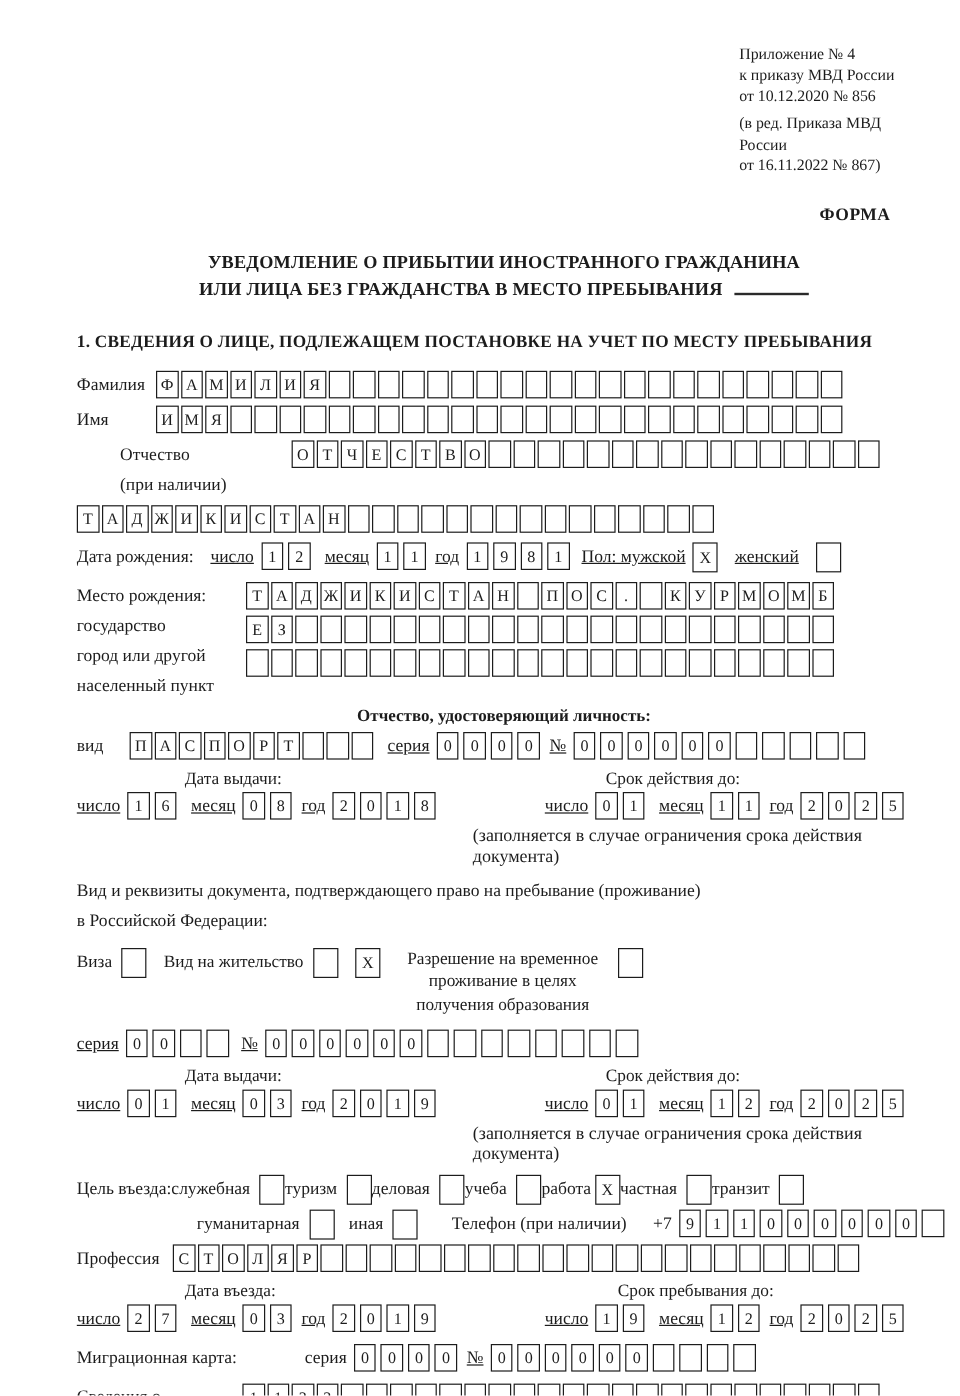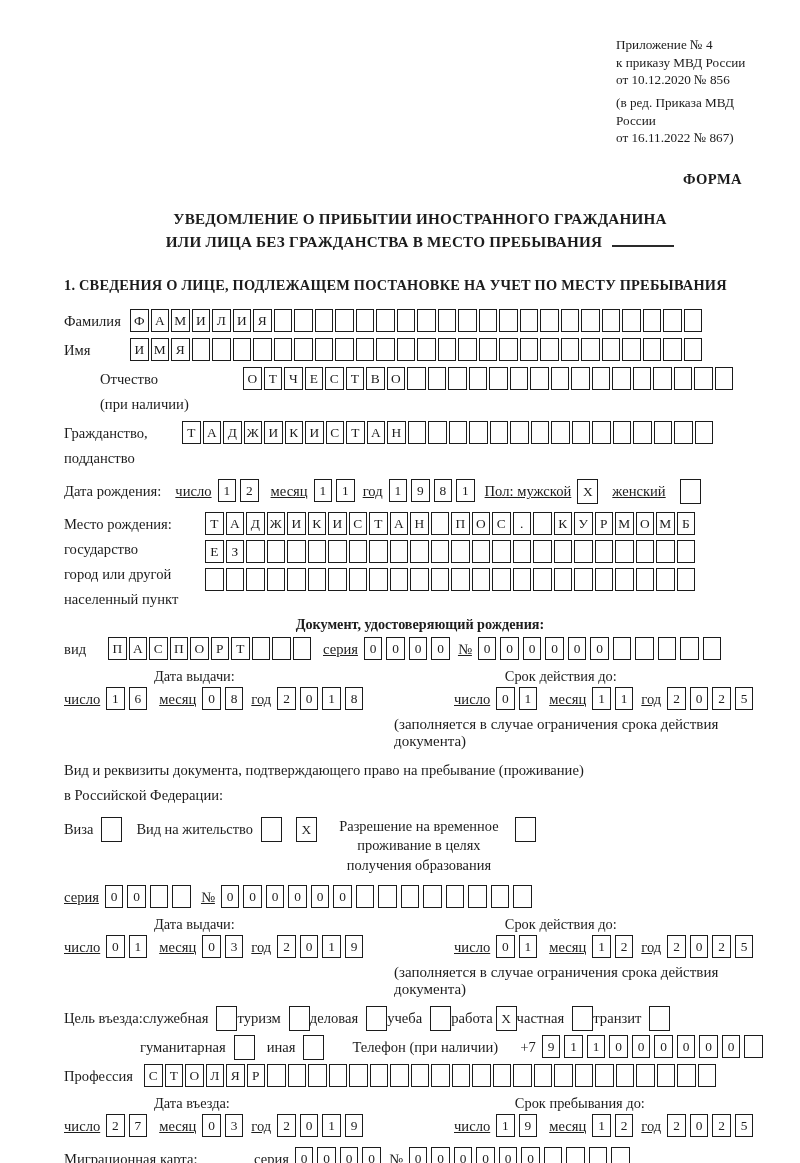--- a/index.html
+++ b/index.html
@@ -175,24 +175,20 @@
         <span class="cell"></span>
         <span class="cell"></span>
         <span class="cell"></span>
         <span class="cell"></span>
         <span class="cell"></span>
         <span class="cell"></span>
       </span>
   </div>
 
   <div class="frow">
-    <span class="flabel w117">
-      <span class="sublabel">Гражданство,</span><br>
-      <span class="sublabel">подданство</span>
-    </span>
     <span class="cells">
         <span class="cell">Т</span>
         <span class="cell">А</span>
         <span class="cell">Д</span>
         <span class="cell">Ж</span>
         <span class="cell">И</span>
         <span class="cell">К</span>
         <span class="cell">И</span>
         <span class="cell">С</span>
         <span class="cell">Т</span>
@@ -327,21 +323,21 @@
           <span class="cell"></span>
           <span class="cell"></span>
           <span class="cell"></span>
           <span class="cell"></span>
           <span class="cell"></span>
           <span class="cell"></span>
         </span>
     </span>
   </div>
 
-  <div class="center-bold">Документ, удостоверяющий рождения:</div>
+  <div class="center-bold">Отчество, удостоверяющий личность:</div>
 
   <div class="frow">
     <span class="flabel" style="width:44px">вид</span>
     <span class="cells">
         <span class="cell">П</span>
         <span class="cell">А</span>
         <span class="cell">С</span>
         <span class="cell">П</span>
         <span class="cell">О</span>
         <span class="cell">Р</span>
@@ -561,21 +557,21 @@
     </span>
     <span class="optpair">
       <span class="flabel">транзит</span>
       <span class="cells cbox">
           <span class="cell"></span>
         </span>
     </span>
   </div>
 
   <div class="frow">
-    <span class="flabel" style="margin-left:76px">гуманитарная</span>
+    <span class="flabel" style="margin-left:100px">гуманитарная</span>
     <span class="cells cbox ml8">
         <span class="cell"></span>
       </span>
     <span class="flabel ml12">иная</span>
     <span class="cells cbox ml8">
         <span class="cell"></span>
       </span>
     <span class="flabel" style="margin-left:28px">Телефон (при наличии)</span>
     <span class="flabel" style="margin-left:22px;margin-right:6px">+7</span>
     <span class="cells dcells">

